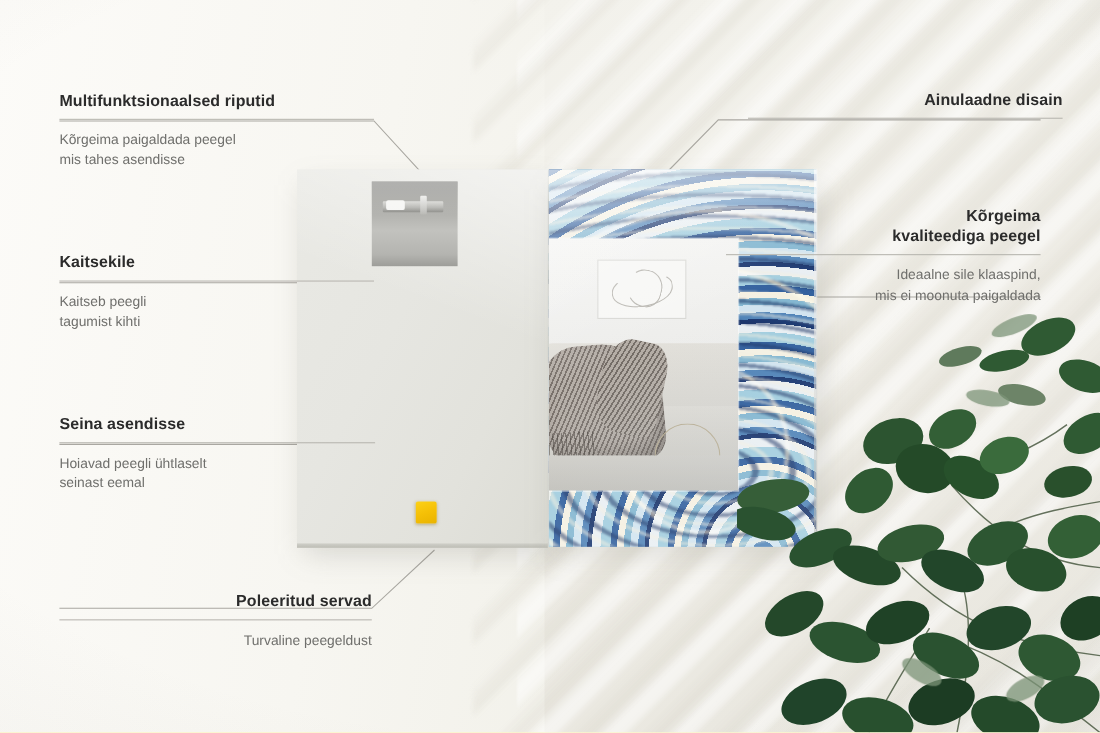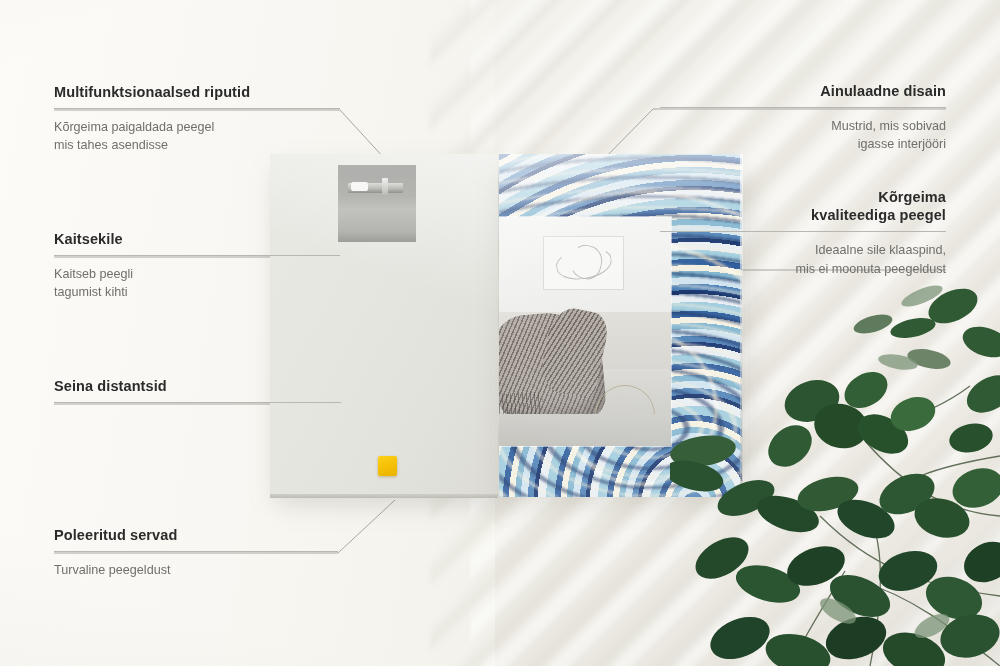--- a/index.html
+++ b/index.html
@@ -465,43 +465,43 @@
   </div>
 
   <div class="callout" style="left:54px; top:230px; width:286px;">
     <div class="c-title">Kaitsekile</div>
     <div class="c-rule"></div>
     <div class="c-body">Kaitseb peegli
 tagumist kihti</div>
   </div>
 
   <div class="callout" style="left:54px; top:377px; width:287px;">
-    <div class="c-title">Seina distantsid</div>
+    <div class="c-title">Seina asendisse</div>
     <div class="c-rule"></div>
-  </div>
-
-  <div class="callout" style="left:54px; top:526px; width:284px;">
+    <div class="c-body">Hoiavad peegli ühtlaselt
+seinast eemal</div>
+  </div>
+
+  <div class="callout" style="left:54px; top:538px; width:284px;text-align:right;">
     <div class="c-title">Poleeritud servad</div>
     <div class="c-rule"></div>
     <div class="c-body">Turvaline peegeldust</div>
   </div>
 
-  <div class="callout right" style="left:660px; top:82px; width:286px;">
+  <div class="callout right" style="left:680px; top:82px; width:286px;">
     <div class="c-title">Ainulaadne disain</div>
     <div class="c-rule"></div>
-    <div class="c-body">Mustrid, mis sobivad
-igasse interjööri</div>
   </div>
 
   <div class="callout right" style="left:660px; top:188px; width:286px;">
     <div class="c-title">Kõrgeima
 kvaliteediga peegel</div>
     <div class="c-rule"></div>
     <div class="c-body">Ideaalne sile klaaspind,
-mis ei moonuta peegeldust</div>
+mis ei moonuta paigaldada</div>
   </div>
 
   <svg class="foliage" viewBox="0 0 330 400">
     <g stroke="#4a5a42" stroke-width="1.3" fill="none" opacity="0.85">
       <path d="M330 330 C250 320 200 300 150 250"></path>
       <path d="M330 250 C270 245 230 215 195 175"></path>
       <path d="M330 400 C280 360 240 330 190 315"></path>
       <path d="M300 120 C280 135 250 150 215 160"></path>
       <path d="M200 400 C210 350 215 300 205 265"></path>
       <path d="M120 400 C140 360 160 330 175 305"></path>

